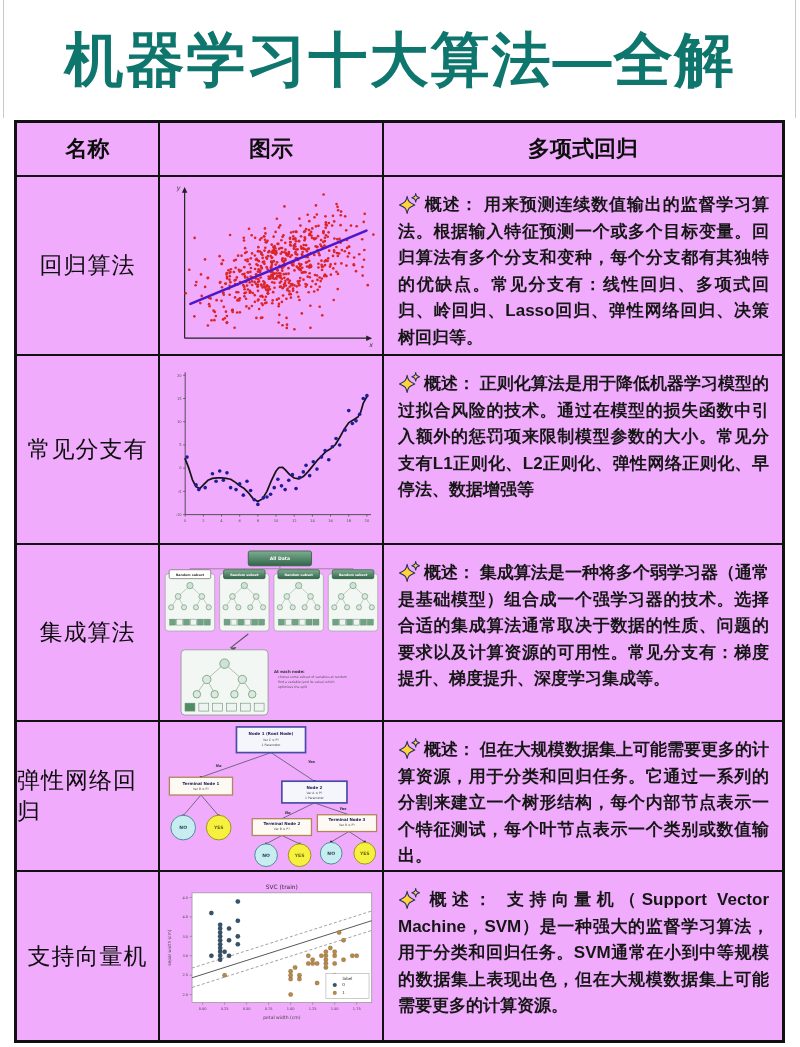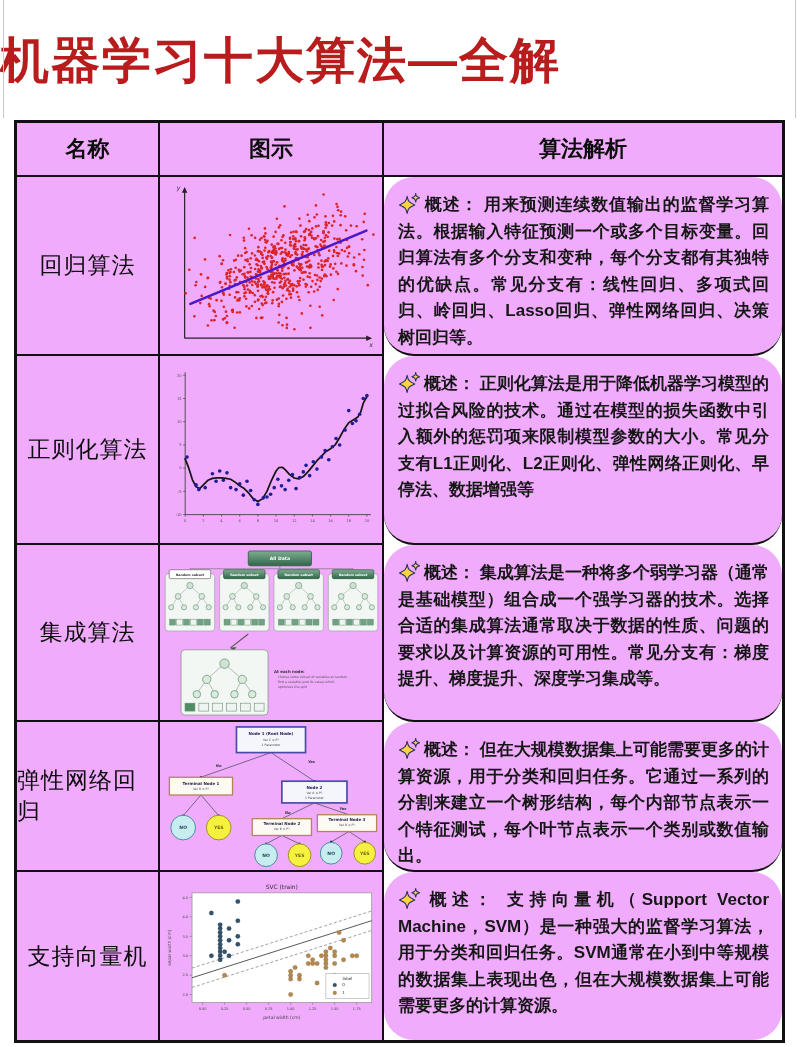--- a/index.html
+++ b/index.html
@@ -1,53 +1,53 @@
 <!DOCTYPE html>
 <html><head>
 <meta charset="utf-8">
 <style>
   html,body{margin:0;padding:0;background:#fff;}
   .page{position:relative;width:800px;height:1047px;background:#fff;overflow:hidden;
         font-family:"Liberation Sans","DejaVu Sans",sans-serif;color:#111;}
   .edge-line{position:absolute;top:0;width:1px;height:118px;background:#c9c9c9;}
   .edge-left{left:3px;} .edge-right{left:795px;}
-  h1.title{margin:8px 0 0;font-size:49px;line-height:104px;
-           font-weight:900;color:#b91c1c;letter-spacing:2px;}
+  h1.title{margin:8px 0 0;text-align:center;font-size:59px;line-height:104px;
+           font-weight:900;color:#0f766e;letter-spacing:2px;}
   .tbl{margin-left:14px;margin-top:8px;width:765px;border:3px solid #111;
        display:grid;grid-template-columns:143px 224px 398px;
        grid-template-rows:54px 179px 189px 177px 150px 168px;}
   .cell{box-sizing:border-box;border-right:2px solid #111;border-bottom:2px solid #111;
         background:#f0abfc;min-width:0;min-height:0;}
   .cell.last-col{border-right:none;}
   .cell.last-row{border-bottom:none;}
   .hdr{display:flex;align-items:center;justify-content:center;
        font-size:22px;font-weight:700;color:#0d0d0d;}
   .name-cell{display:flex;align-items:center;justify-content:center;
              font-size:23px;font-weight:400;color:#0d0d0d;letter-spacing:1px;}
   .img-cell{display:flex;align-items:center;justify-content:center;overflow:hidden;}
   .desc-cell{padding:15px 13px 6px 14px;font-size:17px;line-height:26.5px;
-             font-weight:700;color:#161616;text-align:justify;border-radius:30px;}
+             font-weight:700;color:#161616;text-align:justify;}
   .sparkle{display:inline-block;width:23px;height:21px;vertical-align:-4px;margin-right:3px;}
   svg text{font-family:"DejaVu Sans","Liberation Sans",sans-serif;}
   .chart-svg{display:block;}
 </style>
 </head>
 <body>
 
 <div class="page">
   <div class="edge-line edge-left"></div>
   <div class="edge-line edge-right"></div>
 
   <h1 class="title">机器学习十大算法—全解</h1>
 
   <div class="tbl">
 
     <div class="cell hdr">名称</div>
     <div class="cell hdr">图示</div>
-    <div class="cell hdr last-col">算法解析</div>
+    <div class="cell hdr last-col">多项式回归</div>
 
     <div class="cell name-cell">回归算法</div>
     <div class="cell img-cell">
       <svg id="chart-0" class="chart-svg" width="212" height="175" viewBox="0 0 216 178">
           <line x1="20" y1="14" x2="20" y2="163" stroke="#222" stroke-width="1.2"></line>
           <line x1="20" y1="163" x2="206" y2="163" stroke="#222" stroke-width="1.2"></line>
           <path d="M20,9 L17.2,15 L22.8,15 Z" fill="#222"></path>
           <path d="M211,163 L205,160.2 L205,165.8 Z" fill="#222"></path>
           <text x="14" y="12" text-anchor="middle" font-size="6.5" fill="#333" font-style="italic">y</text>
           <text x="210" y="172" text-anchor="middle" font-size="6.5" fill="#333" font-style="italic">x</text>
@@ -689,21 +689,21 @@
           <circle cx="121.6" cy="101.6" r="1.35" fill="#d92525"></circle>
           <line x1="25.919999999999998" y1="128.16" x2="205.2" y2="53.4" stroke="#4d17c9" stroke-width="2.6" stroke-linecap="round"></line>
         </svg>
     </div>
     <div class="cell desc-cell last-col">
       <span class="sparkle"><svg viewBox="0 0 24 22" width="23" height="21">
             <path d="M9.5,3.5 C10.5,9 11.5,10 17.5,12.5 C11.5,15 10.5,16 9.5,21.5 C8.5,16 7.5,15 1.5,12.5 C7.5,10 8.5,9 9.5,3.5 Z M18.5,0.5 C19,3.5 19.5,4 22.5,5 C19.5,6 19,6.5 18.5,9.5 C18,6.5 17.5,6 14.5,5 C17.5,4 18,3.5 18.5,0.5 Z" fill="#ffd43b" stroke="#223061" stroke-width="1.1" stroke-linejoin="round"></path>
           </svg></span><span>概述：</span> <span>用来预测连续数值输出的监督学习算法。根据输入特征预测一个或多个目标变量。回归算法有多个分支和变种，每个分支都有其独特的优缺点。常见分支有：线性回归、多项式回归、岭回归、Lasso回归、弹性网络回归、决策树回归等。</span>
     </div>
 
-    <div class="cell name-cell">正则化算法</div>
+    <div class="cell name-cell">常见分支有</div>
     <div class="cell img-cell">
       <svg id="chart-1" class="chart-svg" width="208" height="166" viewBox="0 0 206 164">
           <line x1="18" y1="5" x2="18" y2="146" stroke="#444" stroke-width="0.9"></line>
           <line x1="18" y1="146" x2="202" y2="146" stroke="#444" stroke-width="0.9"></line>
           <line x1="18" y1="146" x2="18" y2="148" stroke="#444" stroke-width="0.7"></line>
           <text x="18" y="153" text-anchor="middle" font-size="3.6" fill="#555">0</text>
           <line x1="36" y1="146" x2="36" y2="148" stroke="#444" stroke-width="0.7"></line>
           <text x="36" y="153" text-anchor="middle" font-size="3.6" fill="#555">2</text>
           <line x1="54" y1="146" x2="54" y2="148" stroke="#444" stroke-width="0.7"></line>
           <text x="54" y="153" text-anchor="middle" font-size="3.6" fill="#555">4</text>

